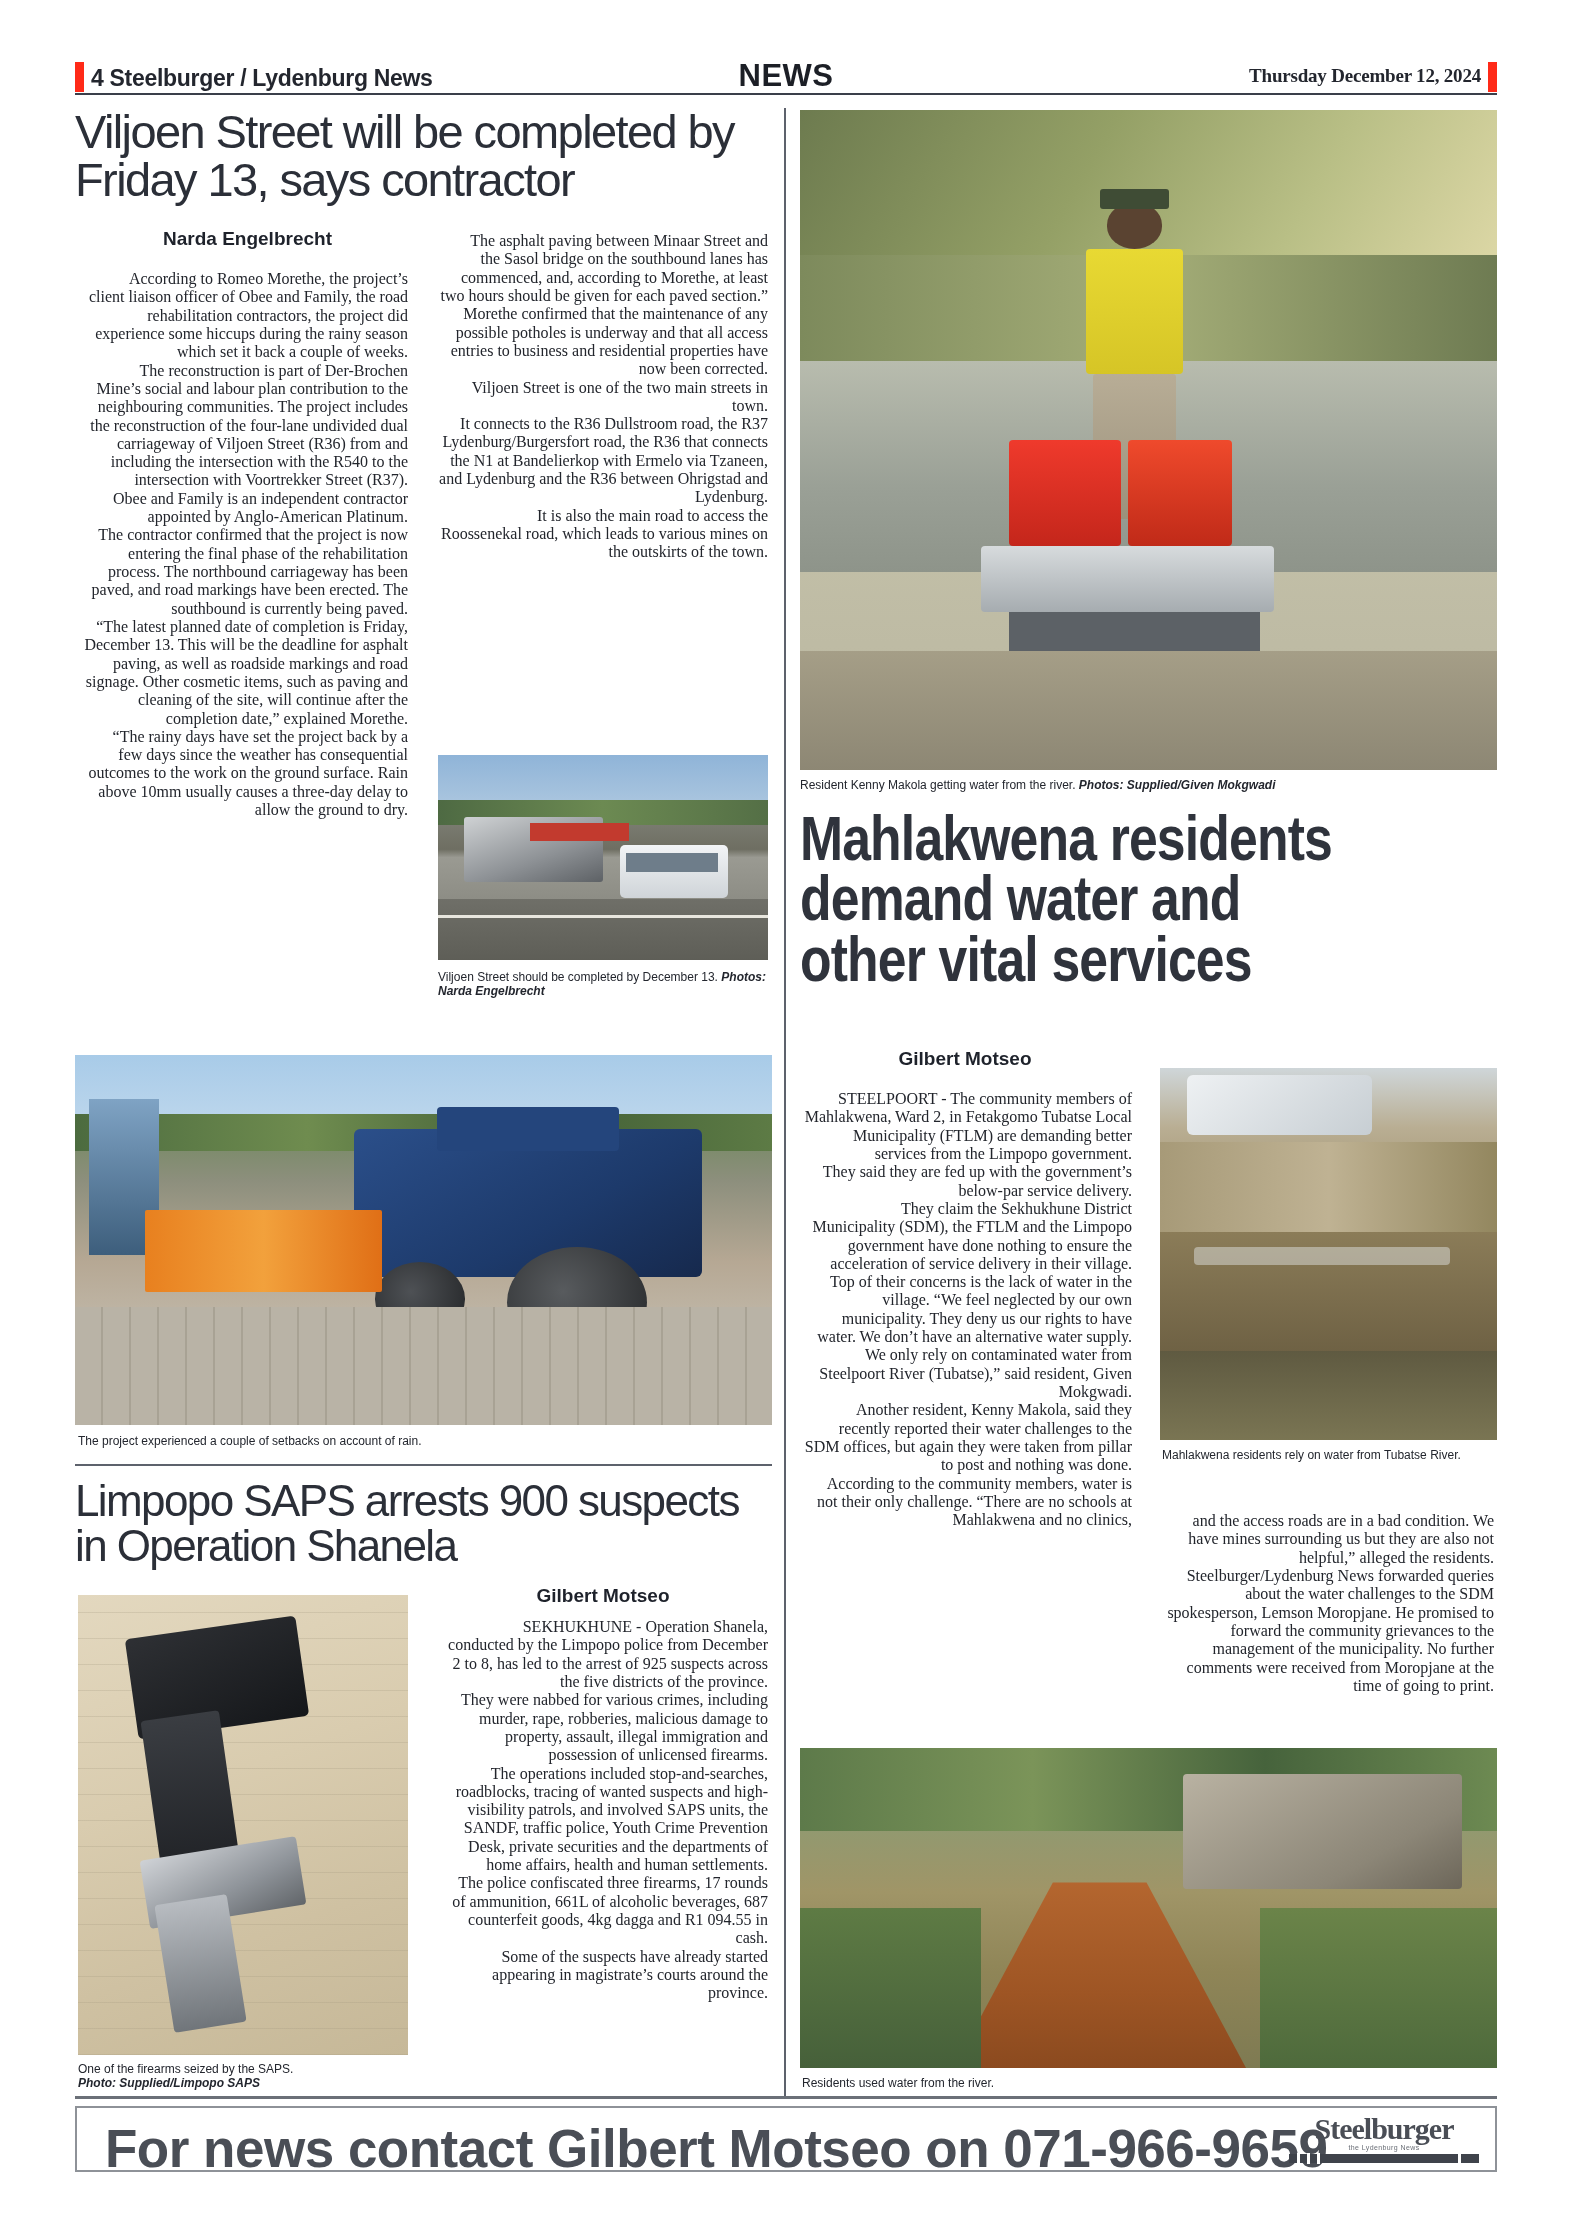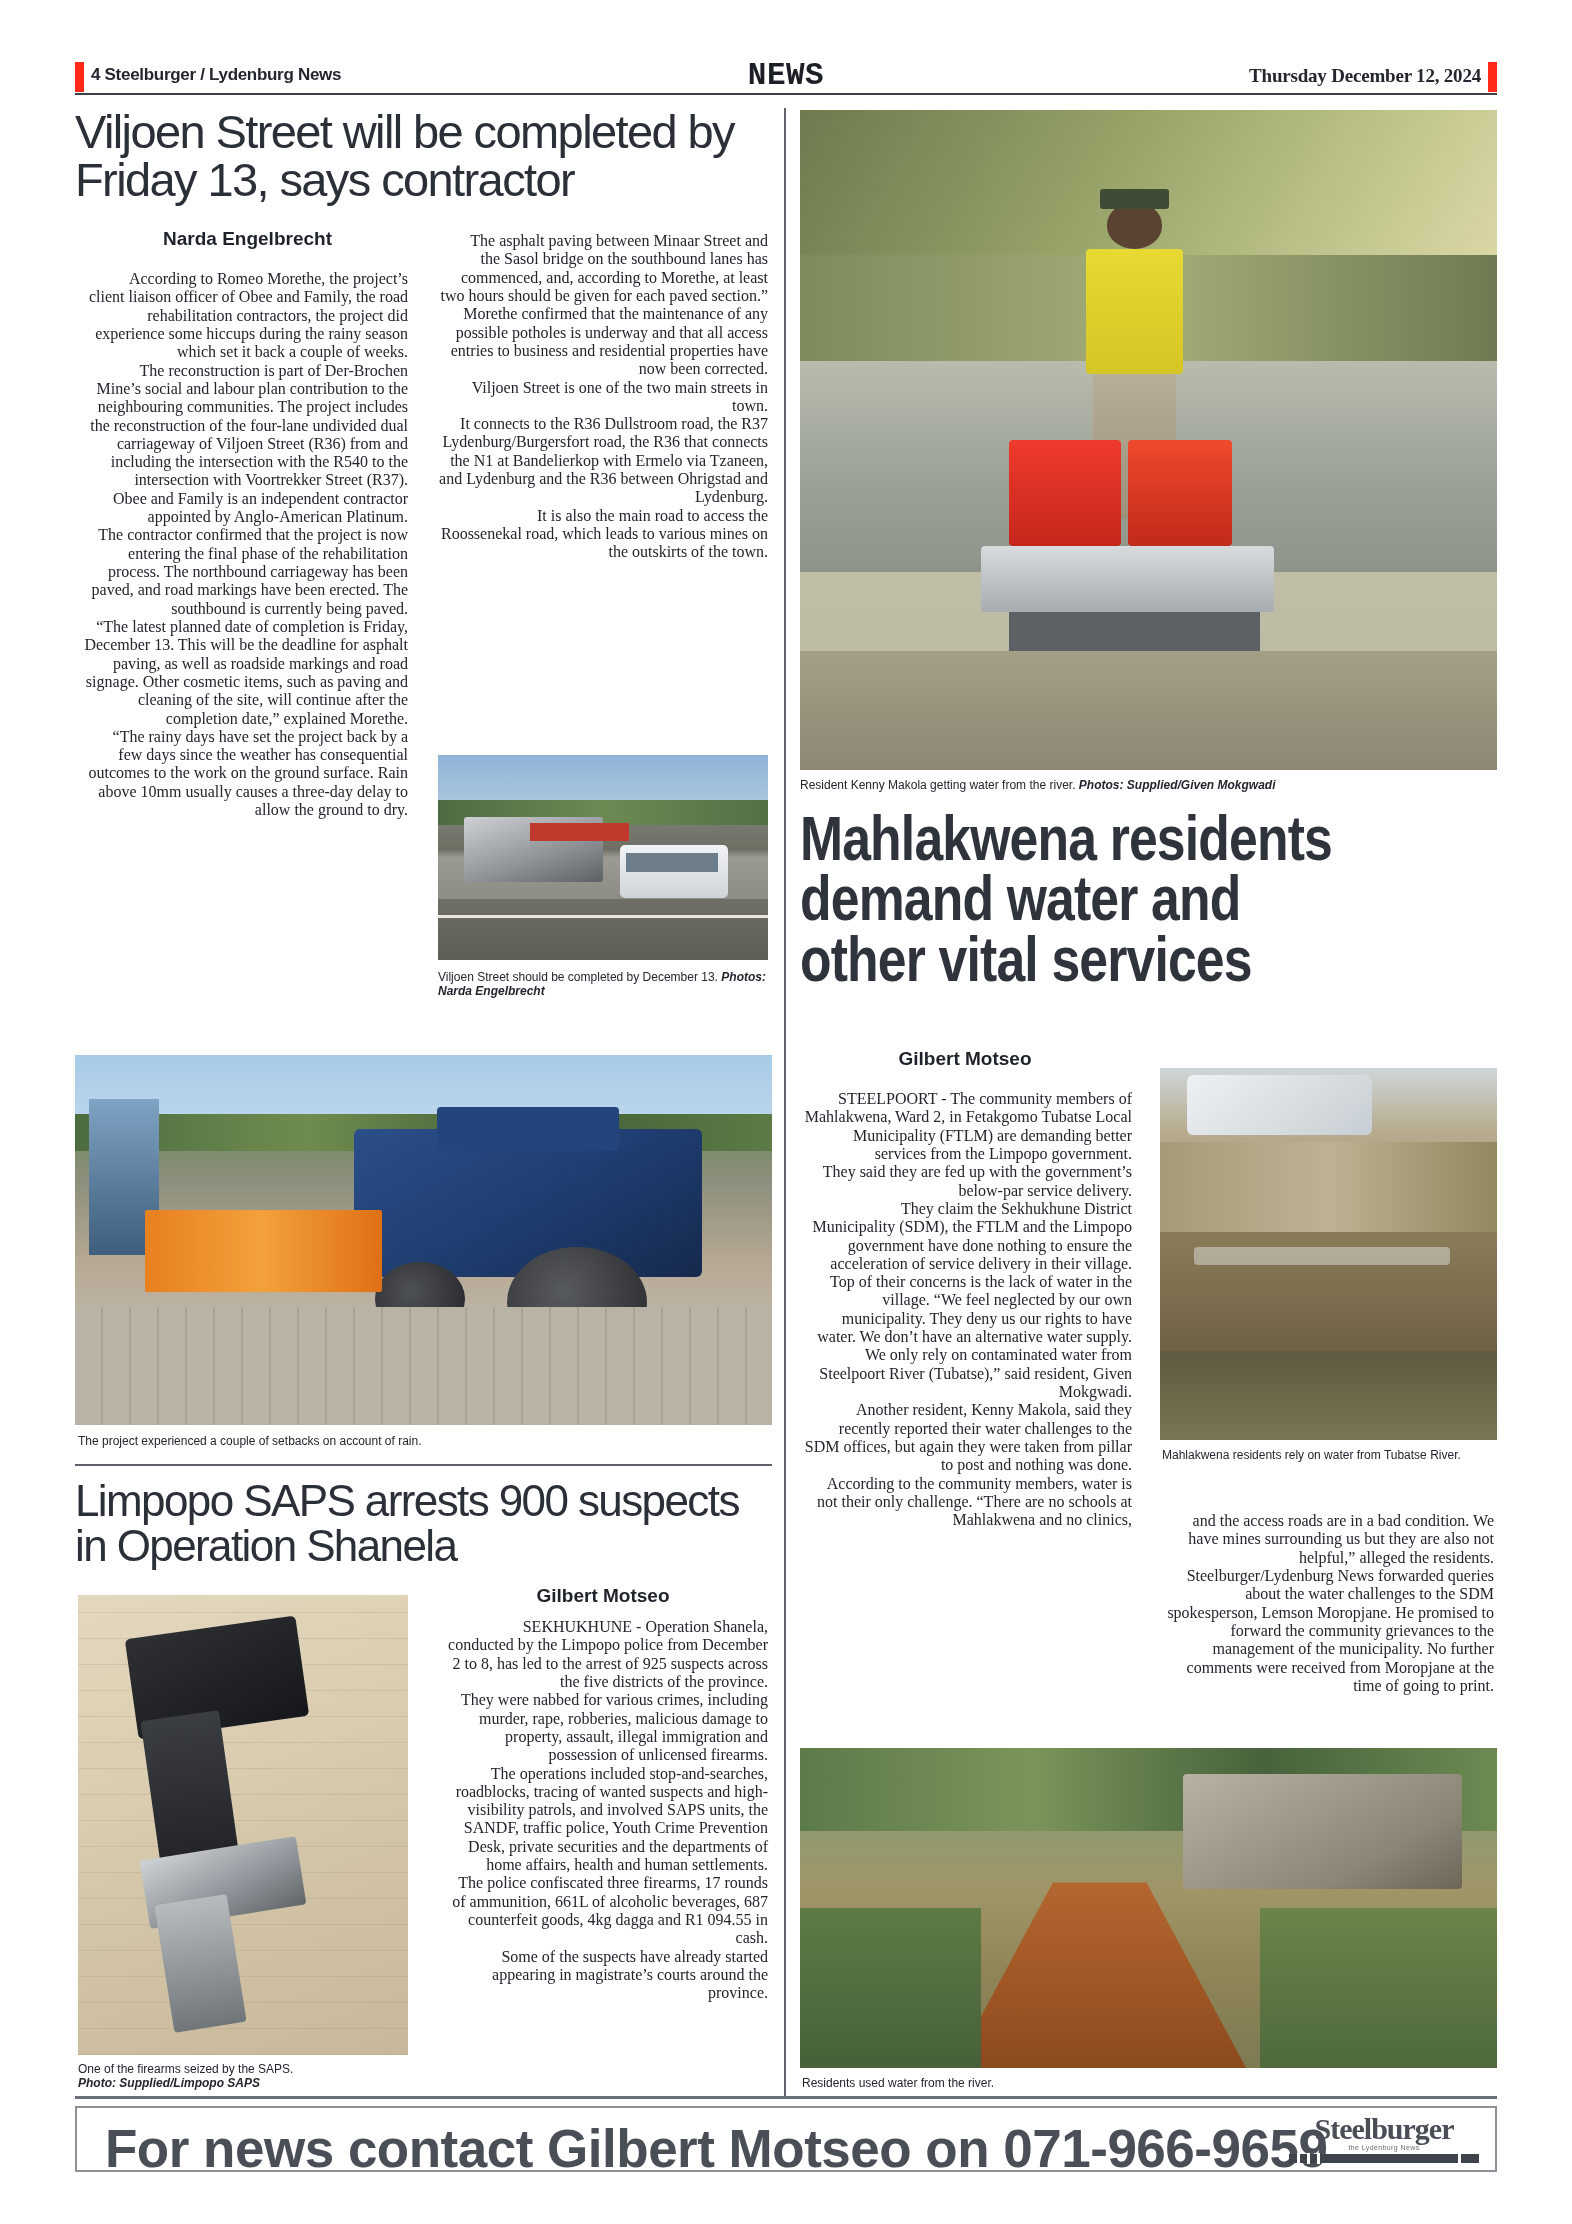--- a/index.html
+++ b/index.html
@@ -41,31 +41,31 @@
     top: 0;
   }
   .mast-tick.left { left: 0; }
   .mast-tick.right { right: 0; }
   .mast-left {
     position: absolute;
     left: 16px;
     top: 3px;
     font-family: "Liberation Sans", sans-serif;
     font-weight: bold;
-    font-size: 17px;
+    font-size: 23px;
     color: #23262e;
     letter-spacing: -0.3px;
     white-space: nowrap;
   }
   .mast-center {
     position: absolute;
     left: 0; right: 0;
     top: -4px;
     text-align: center;
-    font-family: Liberation Mono, monospace;
+    font-family: Liberation Sans, sans-serif;
     font-weight: bold;
     font-size: 31px;
     color: #1c1f26;
     letter-spacing: 0.5px;
   }
   .mast-right {
     position: absolute;
     right: 16px;
     top: 3px;
     font-family: Liberation Serif, serif;

